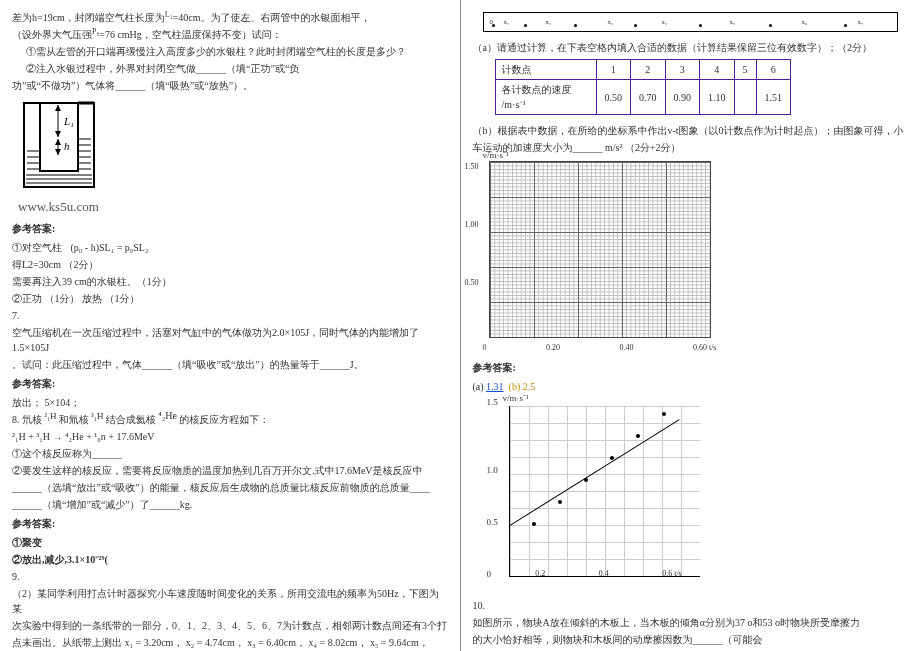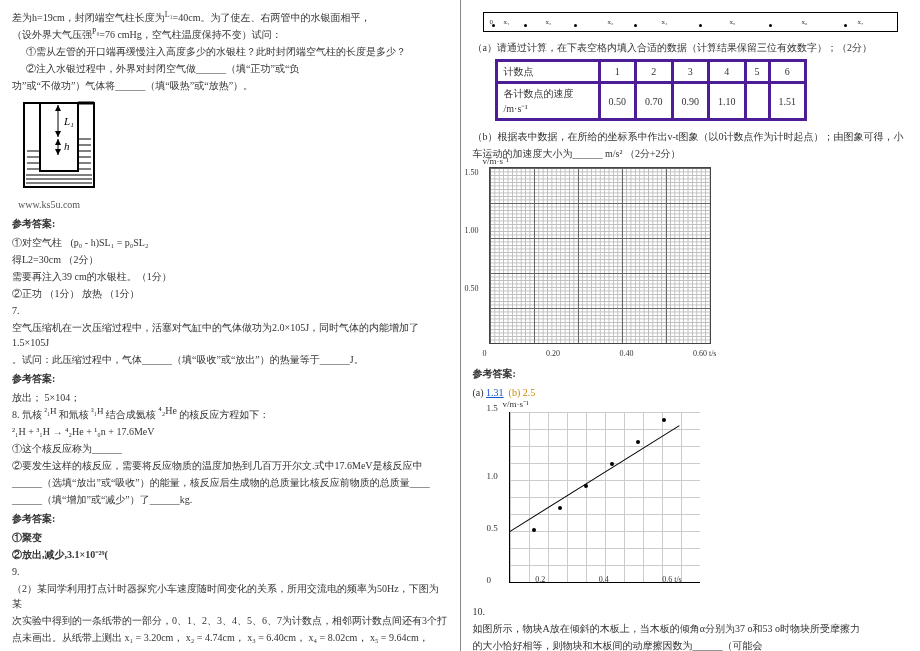--- a/index.html
+++ b/index.html
@@ -46,21 +46,21 @@
   }
   .ruler .num { position: absolute; top: 4px; font-size: 7px; }
   .ruler .dot { position: absolute; top: 11px; width: 3px; height: 3px; border-radius: 50%; background: #000; }
 
   table.data {
     border-collapse: collapse;
     margin: 4px 0 8px 22px;
     font-size: 10px;
   }
   table.data td, table.data th {
-    border: 3px solid #4c1d95;
+    border: 1px solid #4c1d95;
     padding: 2px 8px;
     text-align: center;
     font-weight: normal;
   }
   table.data .leftcell { text-align: left; padding: 2px 6px; width: 88px; }
 
   .chart {
     margin: 6px 0;
   }
   .chart-grid {
@@ -98,21 +98,21 @@
     background: #000;
     transform-origin: left bottom;
     transform: rotate(-32deg);
   }
   .chart2 .dot {
     position: absolute; width:4px; height:4px; background:#000; border-radius:50%;
   }
   .axis-label { position: absolute; font-size: 9px; }
   .axis-left { left: 6px; }
 
-  .small { font-size: 10px; color: #555; }
+  .small { font-size: 13px; color: #555; }
   .highlight { color: #cc8a00; }
 </style>
 </head>
 <body>
 
 <div class="page">
 
   <div class="col">
     <p>
       <span>差为h=19cm，封闭端空气柱长度为</span><sup>L₁</sup><span>=40cm。为了使左、右两管中的水银面相平，</span>

